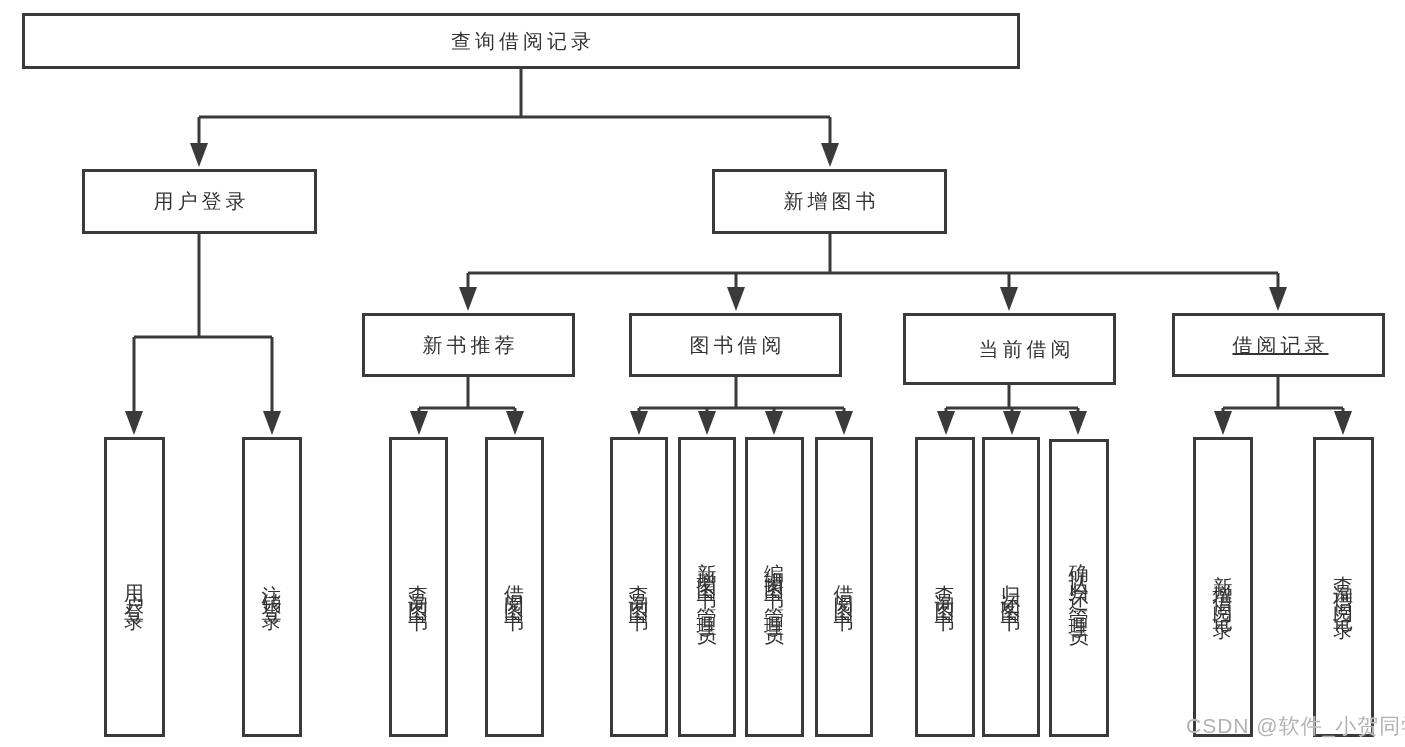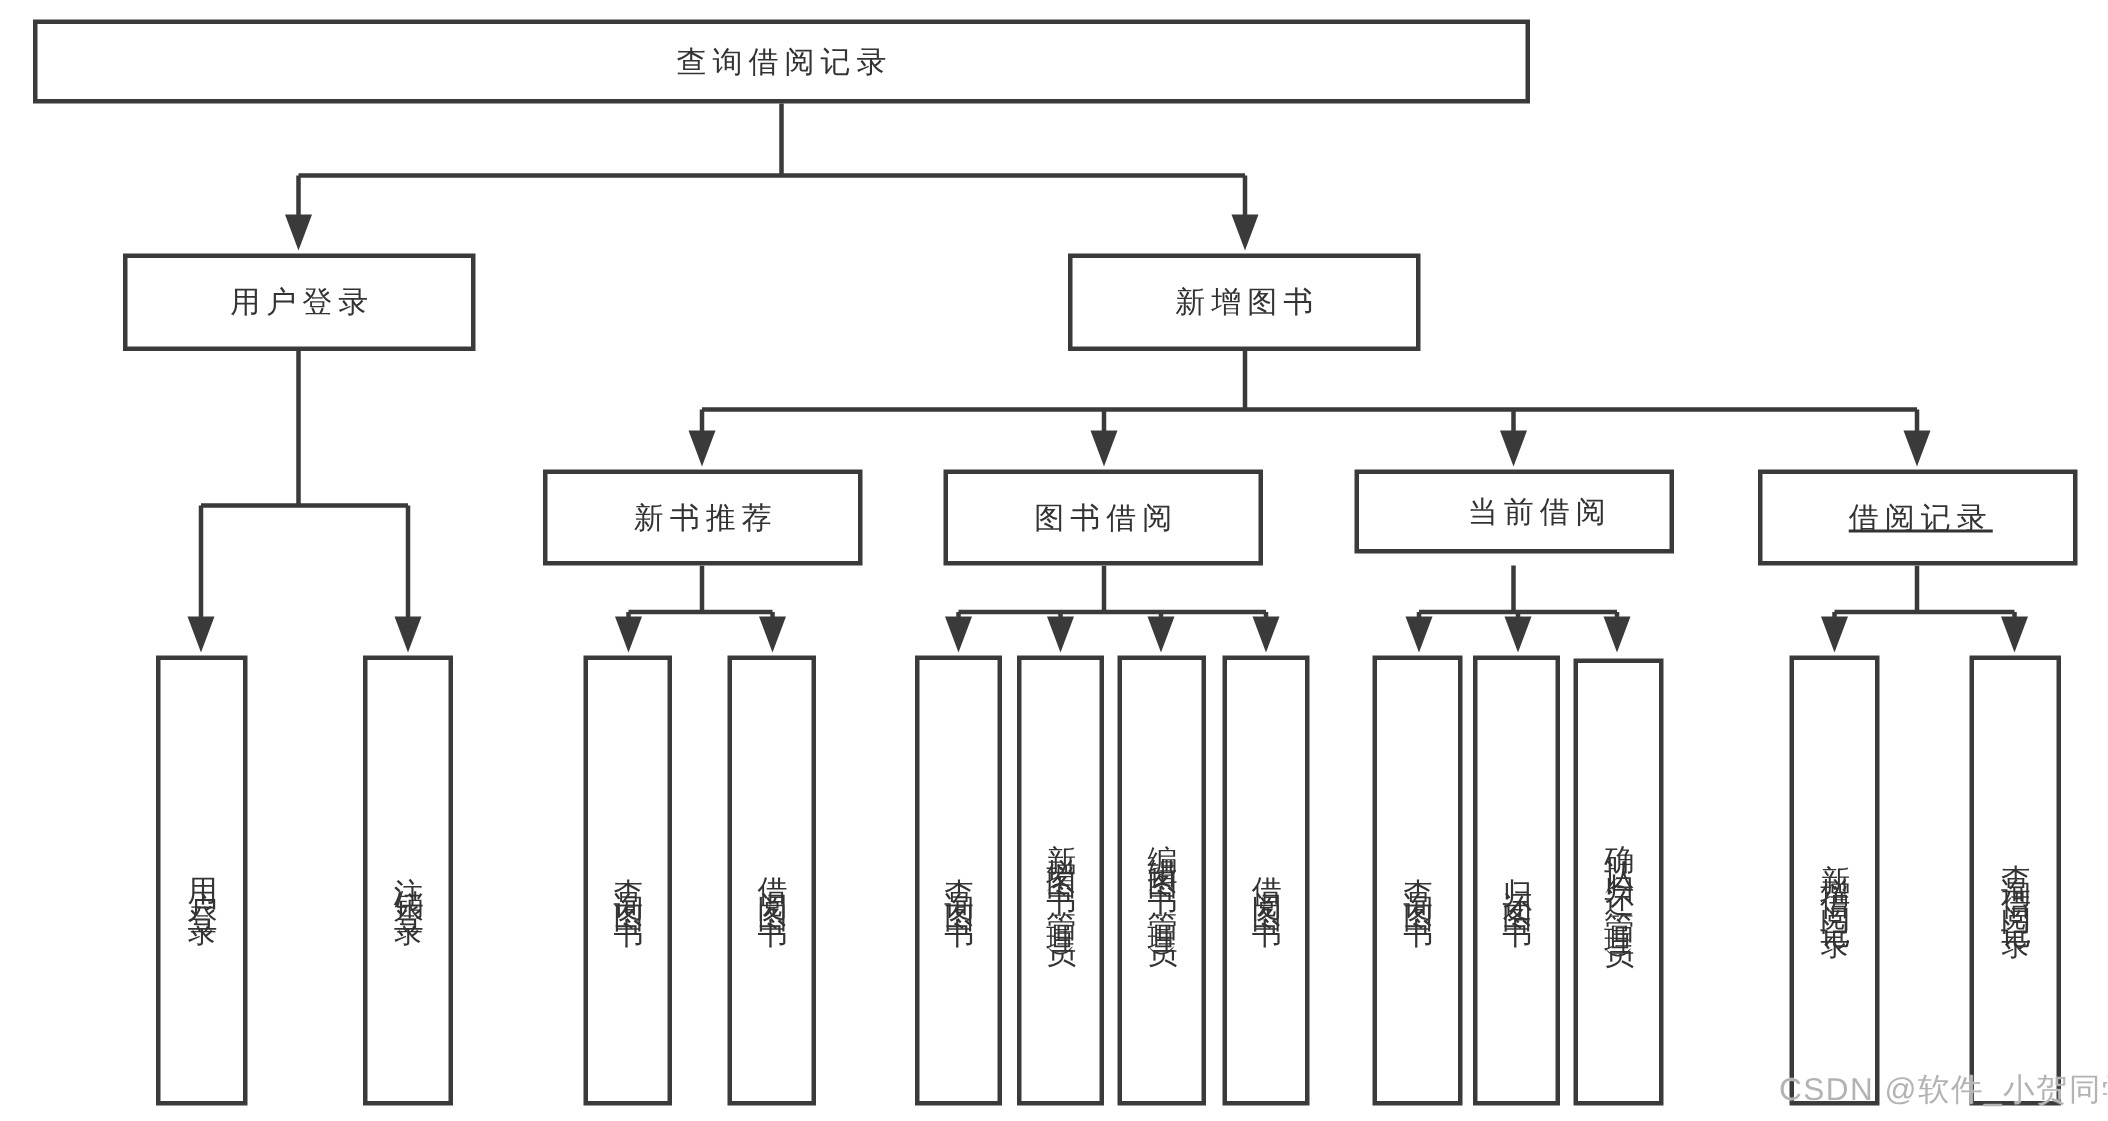--- a/index.html
+++ b/index.html
@@ -97,21 +97,21 @@
   <div class="node hbox" style="left:712px;top:169px;width:235px;height:65px;">
     <span>新增图书</span>
   </div>
 
   <div class="node hbox" style="left:629px;top:313px;width:213px;height:64px;">
     <span>图书借阅</span>
   </div>
   <div class="node hbox" style="left:362px;top:313px;width:213px;height:64px;">
     <span>新书推荐</span>
   </div>
-  <div class="node hbox" style="left:903px;top:313px;width:213px;height:56px;padding-left:30px;">
+  <div class="node hbox" style="left:903px;top:313px;width:213px;height:72px;padding-left:30px;">
     <span>当前借阅</span>
   </div>
   <div class="node hbox" style="left:1172px;top:313px;width:213px;height:64px;text-decoration:underline;">
     <span>借阅记录</span>
   </div>
 
   <div class="node vbox" style="left:104px;top:437px;width:61px;height:300px;">
     <span>用户登录</span>
   </div>
   <div class="node vbox" style="left:242px;top:437px;width:60px;height:300px;">

